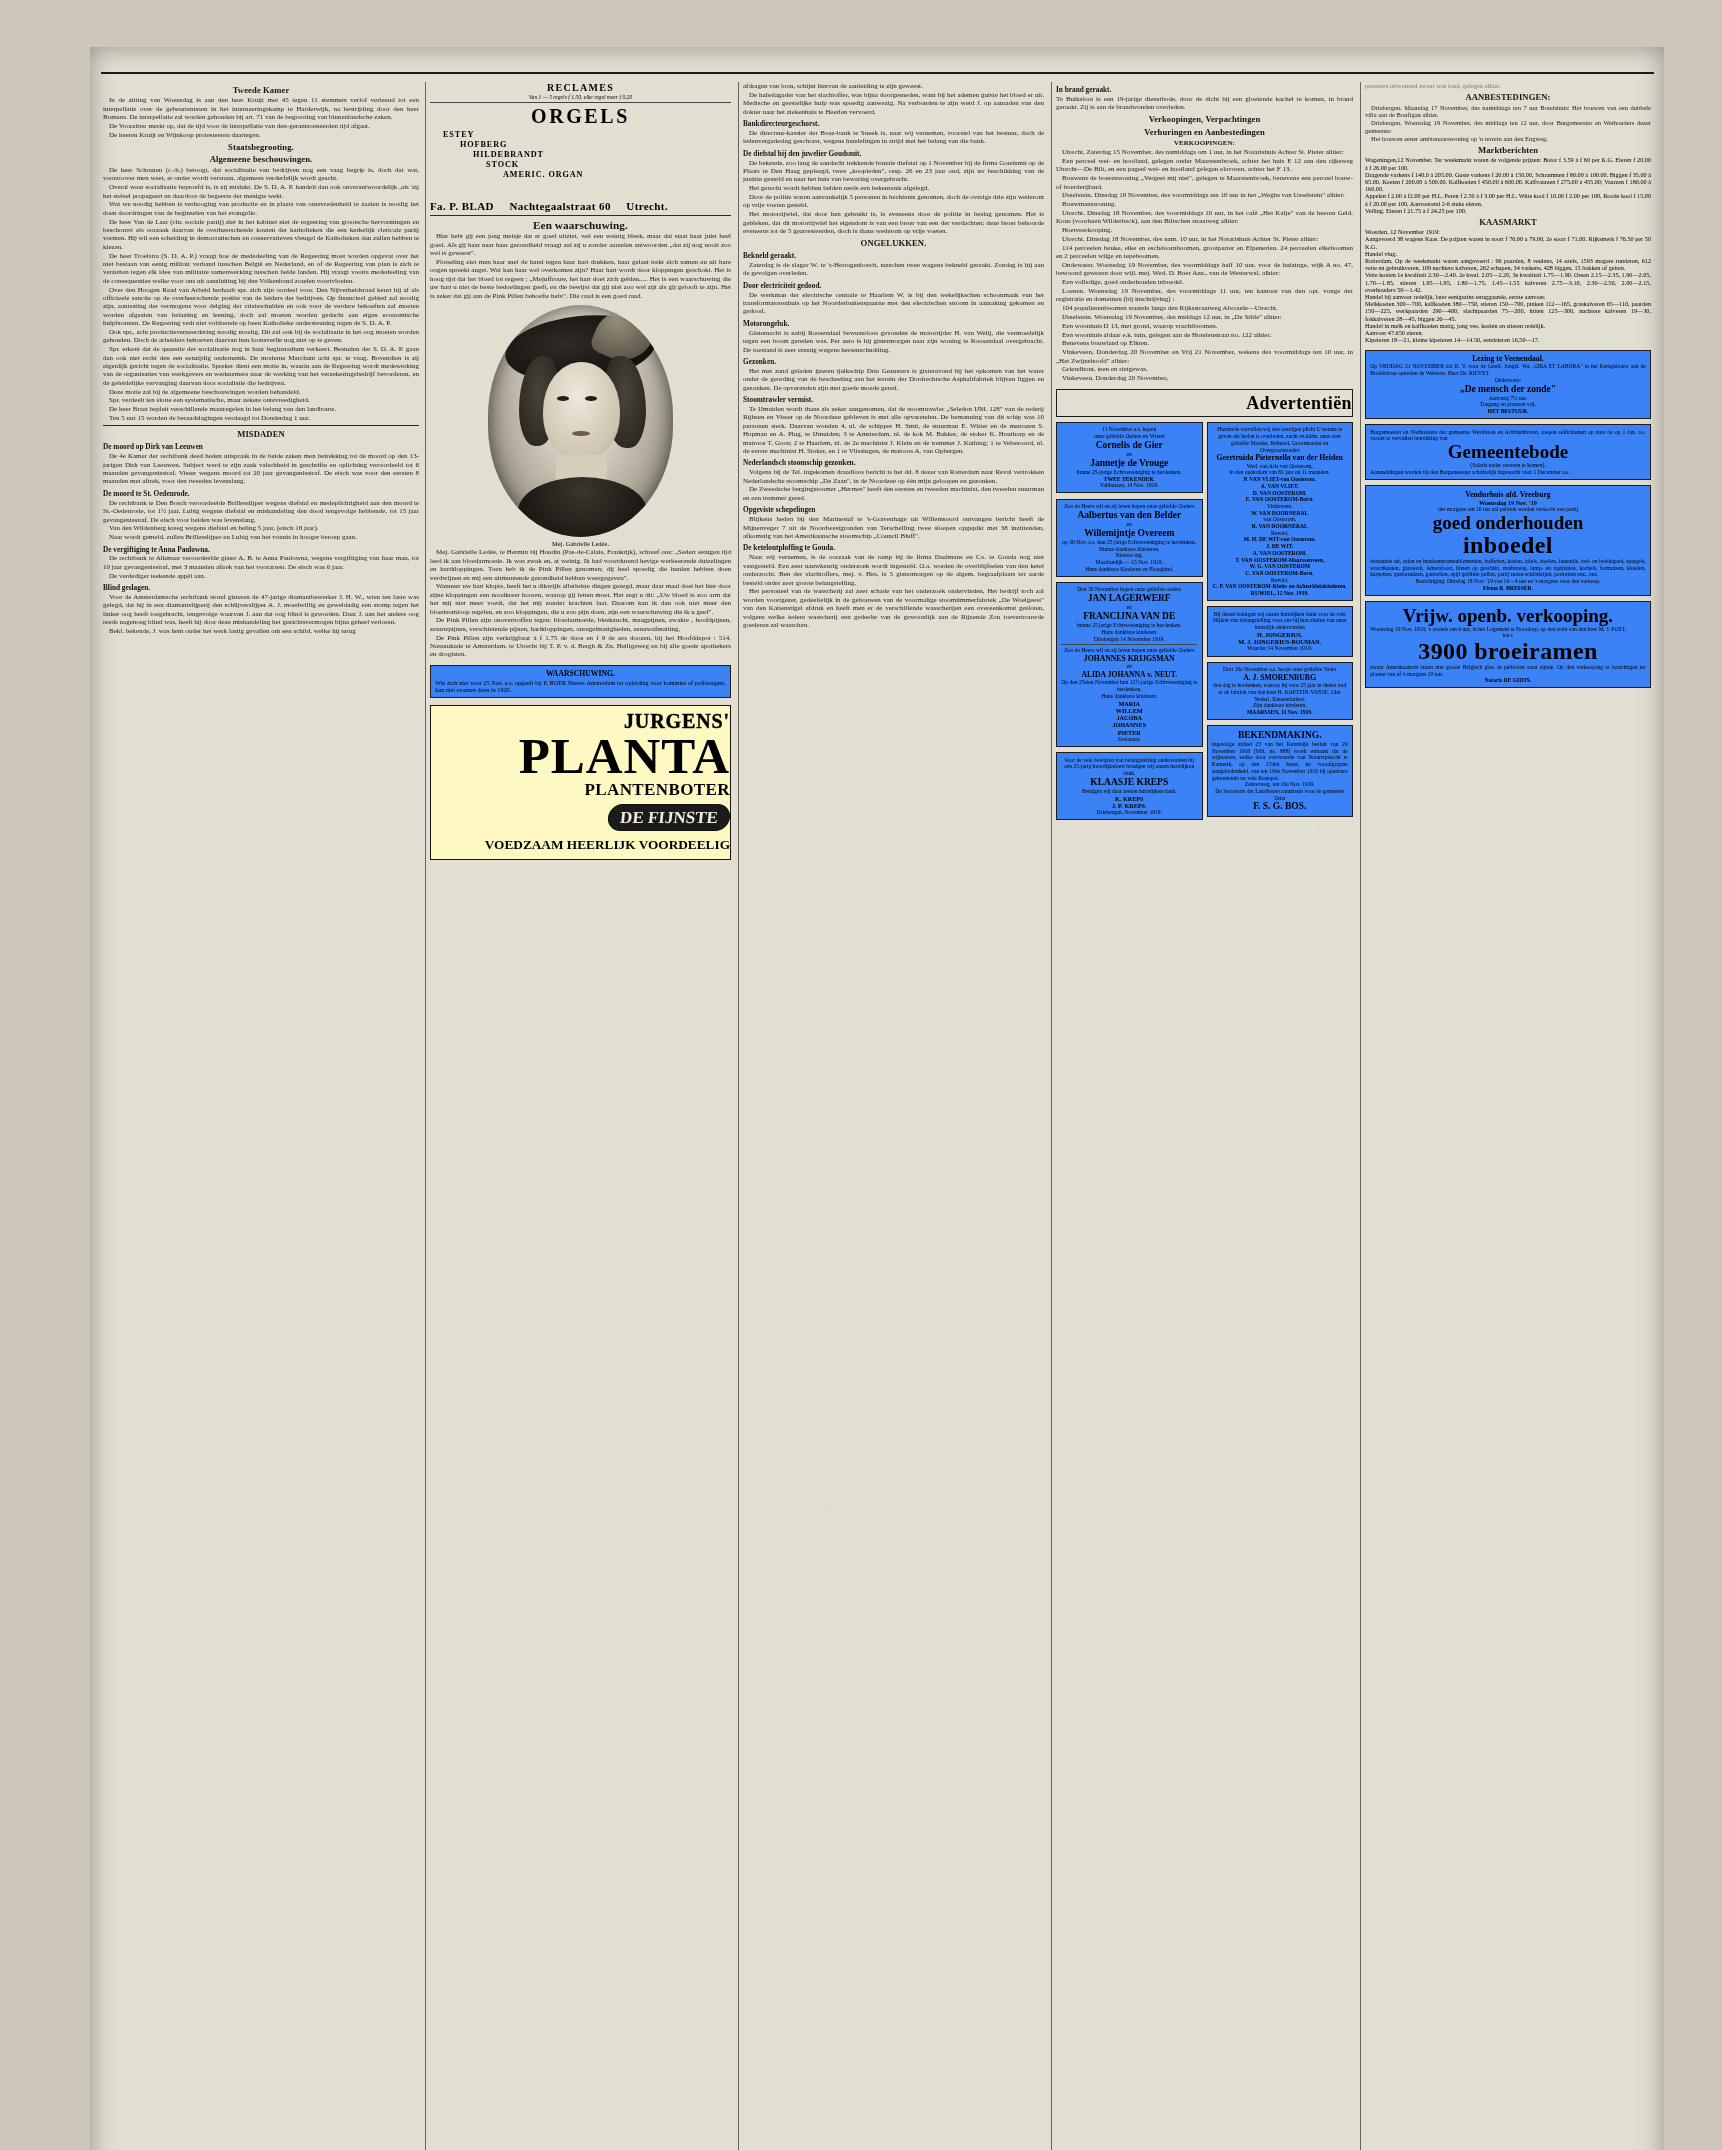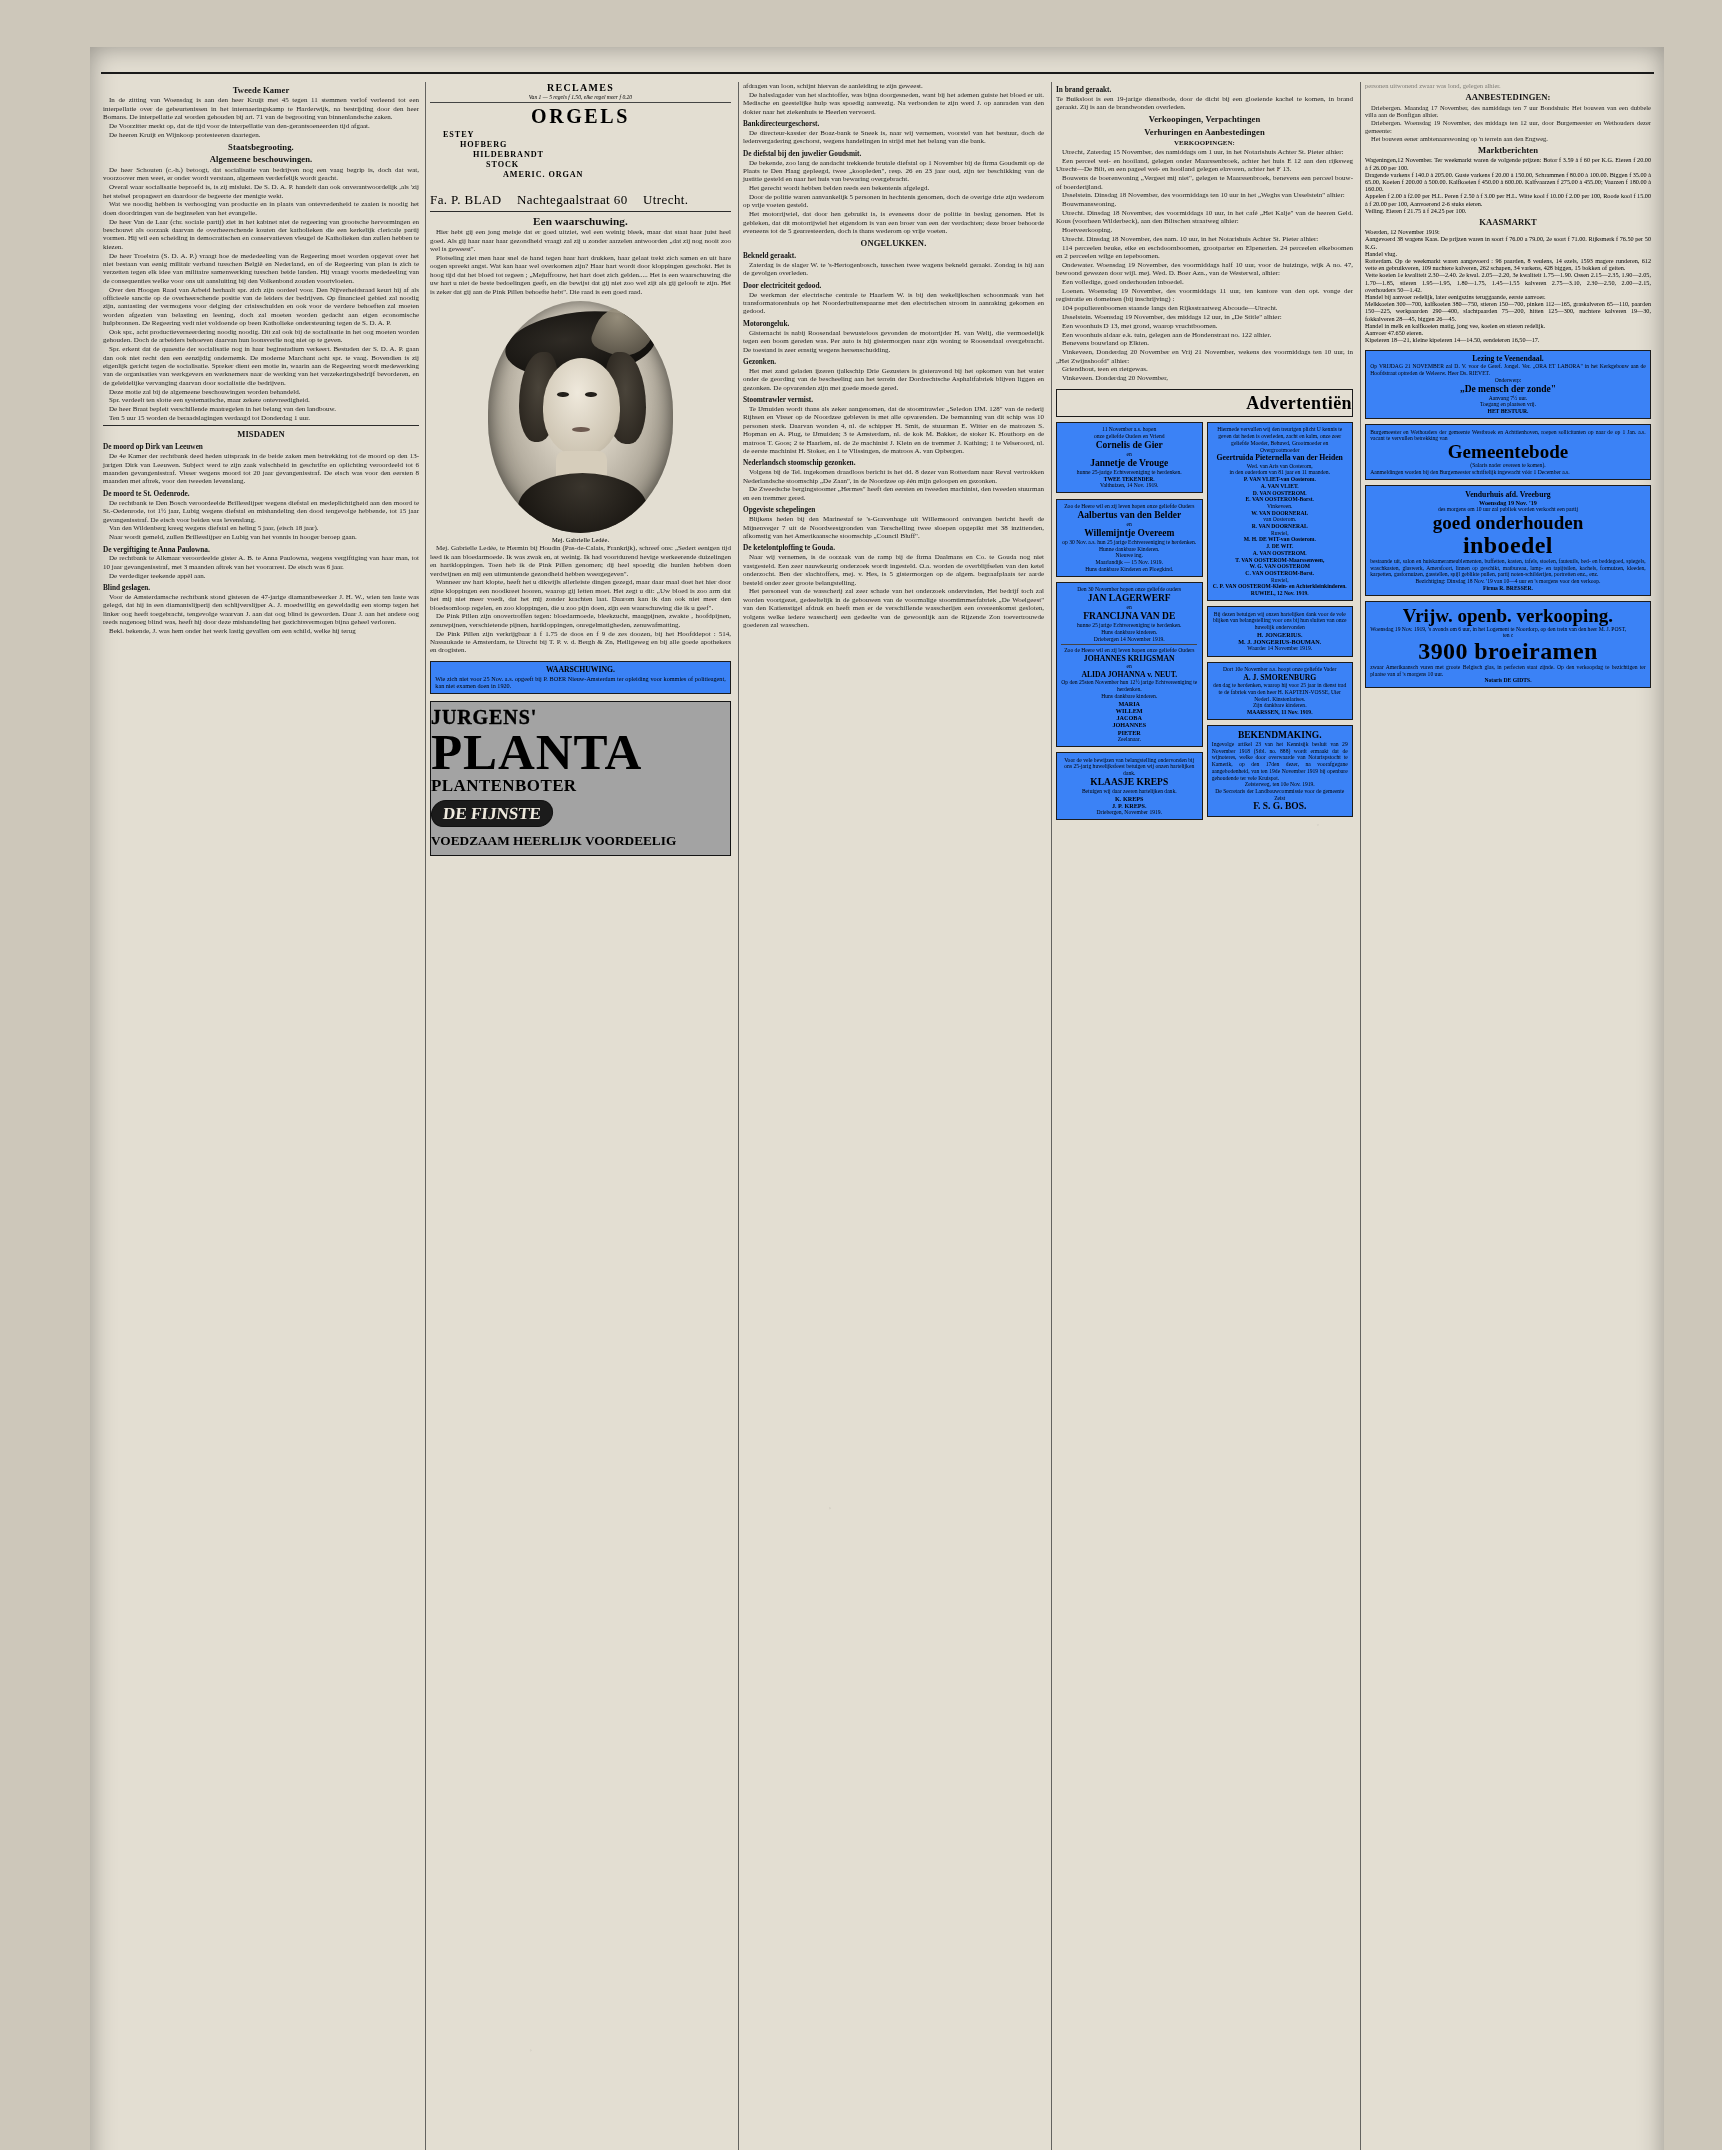--- a/index.html
+++ b/index.html
@@ -50,21 +50,21 @@
   .reclames{text-align:center;}
   .reclames .r1{font-weight:bold;font-size:10px;letter-spacing:1.3px;}
   .reclames .r2{font-size:5.6px;font-style:italic;margin-top:0.9px;}
   .orgels{font-size:20px;font-weight:bold;letter-spacing:2.6px;text-align:center;margin:2.6px 0 1.7px;font-family:"Liberation Serif",serif;}
   .brands{font-size:8.2px;line-height:10px;font-weight:bold;letter-spacing:0.9px;}
   .brands div{padding-left:13px;}
   .brands div:nth-child(2){padding-left:30px;}
   .brands div:nth-child(3){padding-left:43px;}
   .brands div:nth-child(4){padding-left:56px;}
   .brands div:nth-child(5){padding-left:73px;}
-  .bladline{font-size:13px;font-weight:normal;margin-top:12px;letter-spacing:0.4px;}
+  .bladline{font-size:11px;font-weight:bold;margin-top:20px;letter-spacing:0.4px;}
   .bladline .sp{display:inline-block;width:15.5px;}
 
   
   .portrait-wrap{margin:5.2px auto 1.7px;width:185px;}
   .portrait{
     width:185px;height:232px;border-radius:50%/48%;
     background:
       radial-gradient(ellipse at 50% 38%, #d9d2c4 0 30%, #b8b1a3 55%, #8d877a 78%, #6d675c 100%);
     position:relative;overflow:hidden;
     box-shadow:inset 0 0 17px rgba(0,0,0,.5);
@@ -90,21 +90,21 @@
   .eyeL,.eyeR{position:absolute;top:91px;width:12px;height:5.2px;border-radius:50%;background:#23201b;}
   .eyeL{left:69px;}.eyeR{left:97px;}
   .mouth{position:absolute;left:84px;top:126px;width:18px;height:5.2px;border-radius:50%;background:#6d5a50;}
   .neck{position:absolute;left:68px;top:150px;width:51px;height:34px;background:#d6cdbb;border-radius:8.6px;}
   .body{position:absolute;left:30px;top:172px;width:129px;height:69px;border-radius:50% 50% 0 0;
     background:radial-gradient(ellipse at 50% 20%, #3a352d, #16130f 80%);}
   .cap{font-size:6.5px;text-align:center;margin-top:2.6px;font-style:normal;}
 
   
   .jurgens{
-    margin:6.9px 0 4.3px;border:1.7px solid #141414;background:#a3a3a3;padding:4.3px 0 6px;text-align:left;
+    margin:6.9px 0 4.3px;border:1.7px solid #141414;background:#fef9c3;padding:4.3px 0 6px;text-align:right;
     position:relative;
   }
   .jurgens .j1{font-size:20px;font-weight:bold;letter-spacing:0.9px;-webkit-text-stroke:0.4px #000;}
   .jurgens .j2{font-size:51px;font-weight:bold;line-height:45px;letter-spacing:0.9px;margin:0.9px 0 0;}
   .jurgens .j3{font-size:17px;font-weight:bold;letter-spacing:0.4px;margin-top:1px;}
   .jurgens .j4{
     display:inline-block;margin-top:4.3px;padding:2.6px 11.2px;border:1.3px solid #111;border-radius:17px;
     font-size:17px;font-weight:bold;background:#1b1b1b;color:#efeade;transform:skewX(-6deg);
   }
   .jurgens .j5{font-size:13.3px;font-weight:bold;line-height:15.5px;margin-top:6px;}

